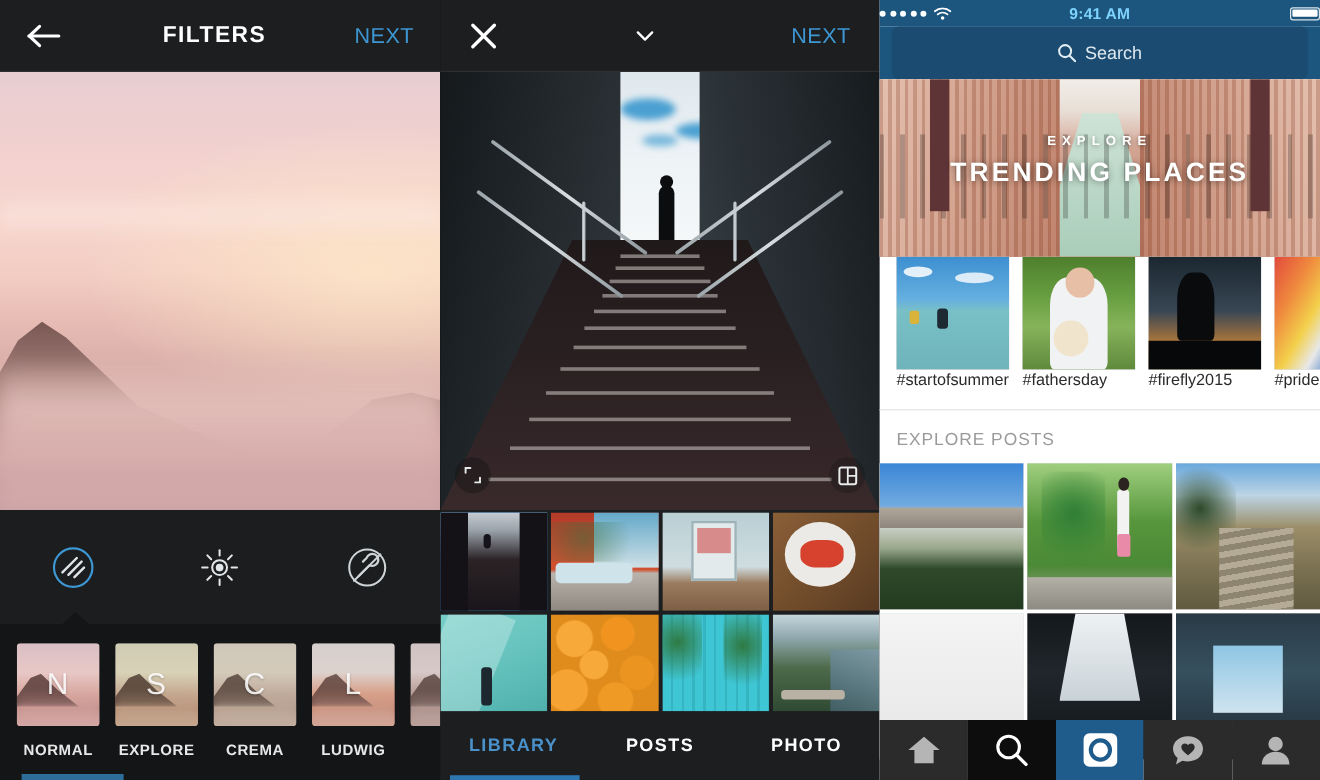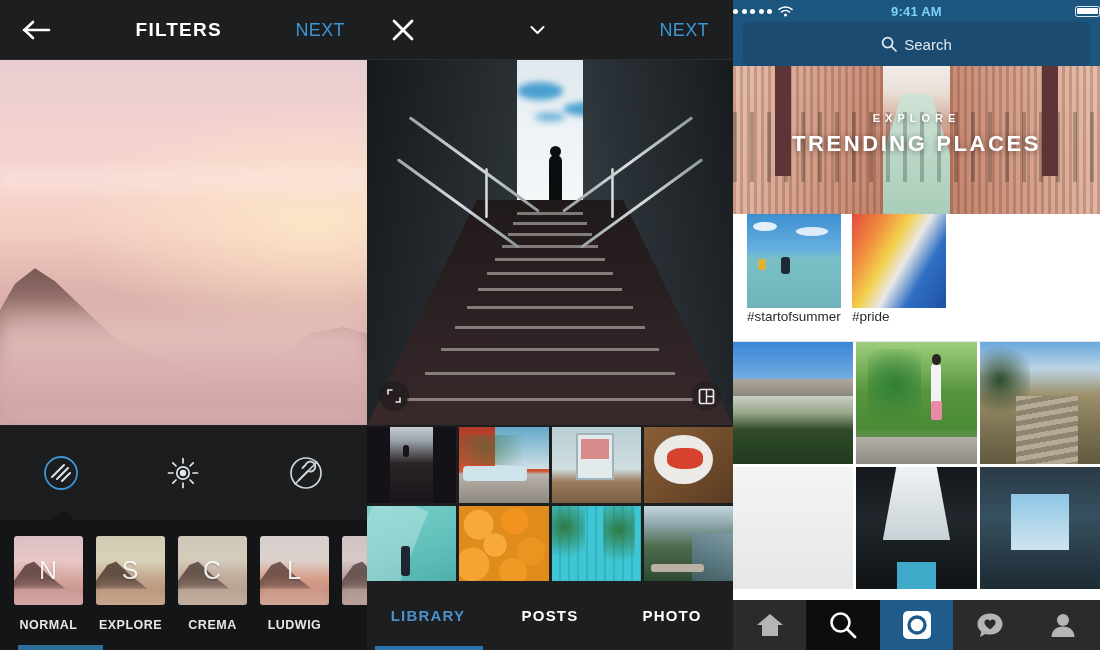--- a/index.html
+++ b/index.html
@@ -131,21 +131,21 @@
     position:absolute; width:30px; height:30px; border-radius:50%;
     background:rgba(20,20,20,.45); display:flex; align-items:center; justify-content:center;
   }
   .img-btn.left { left:12px; bottom:14px; }
   .img-btn.right { right:12px; bottom:14px; background:rgba(20,20,20,.3); }
 
   .p2-grid { flex:1; display:grid; grid-template-columns:repeat(4,1fr); grid-auto-rows:1fr; gap:3px; padding:2px 0 0 0; background:#1d1e20; overflow:hidden; }
   .gcell { position:relative; overflow:hidden; }
   .gcell.sel { outline:3px solid #3b83c9; outline-offset:-3px; }
 
-  .p2-tabs { height:69px; background:#1d1e20; display:flex; align-items:center; position:relative; }
+  .p2-tabs { height:57px; background:#1d1e20; display:flex; align-items:center; position:relative; }
   .p2-tab { flex:1; text-align:center; font-size:15px; font-weight:bold; letter-spacing:1.2px; color:#fff; }
   .p2-tab.active { color:#4a90c9; }
   .p2-tabind { position:absolute; left:8px; bottom:0; width:108px; height:4px; background:#2e76b0; }
 
   
   .panel3 { width:367px; height:650px; background:#fff; display:flex; flex-direction:column; position:relative; }
   .p3-status {
     height:22px; background:#1c567f; display:flex; align-items:center;
     padding:0 0; color:#7dd3fc; font-size:12px; position:relative;
   }
@@ -501,28 +501,48 @@
           <div style="position:absolute;inset:0;background:linear-gradient(180deg,#3d8fd1 0%,#66b0e0 38%,#79c0c6 48%,#6fb3bb 100%);"></div>
           <div style="position:absolute;left:6%;top:8%;width:26%;height:10%;background:rgba(255,255,255,.85);border-radius:50%;"></div>
           <div style="position:absolute;left:52%;top:14%;width:34%;height:9%;background:rgba(255,255,255,.8);border-radius:50%;"></div>
           <div style="position:absolute;left:36%;top:46%;width:10%;height:18%;background:#1d2a33;border-radius:3px;"></div>
           <div style="position:absolute;left:12%;top:48%;width:8%;height:12%;background:#d9b33a;border-radius:2px;"></div>
         </div>
         <div class="tag-label">#startofsummer</div>
       </div>
       <div class="tag-item">
         <div class="tag-thumb">
+          <div style="position:absolute;inset:0;background:linear-gradient(180deg,#4e7f2d 0%,#6aa143 38%,#86b35a 62%,#5f8a3c 100%);"></div>
+          <div style="position:absolute;left:24%;top:18%;width:52%;height:82%;background:#f1f2f3;border-radius:30% 30% 8% 8%;"></div>
+          <div style="position:absolute;left:38%;top:10%;width:26%;height:26%;background:#e6bfa6;border-radius:50%;"></div>
+          <div style="position:absolute;left:28%;top:56%;width:30%;height:32%;background:#f0e4cd;border-radius:50%;"></div>
+        </div>
+        <div class="tag-label">#fathersday</div>
+      </div>
+      <div class="tag-item">
+        <div class="tag-thumb">
+          <div style="position:absolute;inset:0;background:linear-gradient(180deg,#1b2730 0%,#384654 48%,#b67a38 78%,#6b4a2a 100%);"></div>
+          <div style="position:absolute;left:26%;top:14%;width:32%;height:60%;background:#090b0d;border-radius:40% 40% 10% 10%;"></div>
+          <div style="position:absolute;left:0;right:0;bottom:0;height:26%;background:#070809;"></div>
+        </div>
+        <div class="tag-label">#firefly2015</div>
+      </div>
+      <div class="tag-item">
+        <div class="tag-thumb">
           <div style="position:absolute;inset:0;background:linear-gradient(120deg,#e24a3c 0%,#ef8a3e 22%,#f3d04b 40%,#e8e8e8 54%,#2f6fc4 72%,#1f4fa5 100%);"></div>
         </div>
         <div class="tag-label">#pride</div>
       </div>
     </div>
 
     <div class="p3-div"></div>
 
+    <div class="sec-head">
+      <div class="sec-title">EXPLORE POSTS</div>
+    </div>
 
     <div class="posts-grid">
       <div class="post">
         <div style="position:absolute;inset:0;background:linear-gradient(180deg,#3a86d6 0%,#6fa9e0 28%,#c9cfc6 44%,#9aa88c 58%,#2f4a2a 72%,#223a1f 100%);"></div>
         <div style="position:absolute;left:0;right:0;top:30%;height:14%;background:linear-gradient(180deg,#b0a79c,#8e867c);"></div>
       </div>
       <div class="post">
         <div style="position:absolute;inset:0;background:linear-gradient(180deg,#9fcf7e 0%,#57963c 40%,#4b8a35 70%,#a8a398 100%);"></div>
         <div style="position:absolute;left:10%;top:6%;width:44%;height:72%;background:radial-gradient(circle at 50% 40%,#2f7f36,rgba(47,127,54,0) 70%);"></div>
         <div style="position:absolute;left:62%;top:18%;width:8%;height:42%;background:#f2f2f2;border-radius:3px;"></div>

